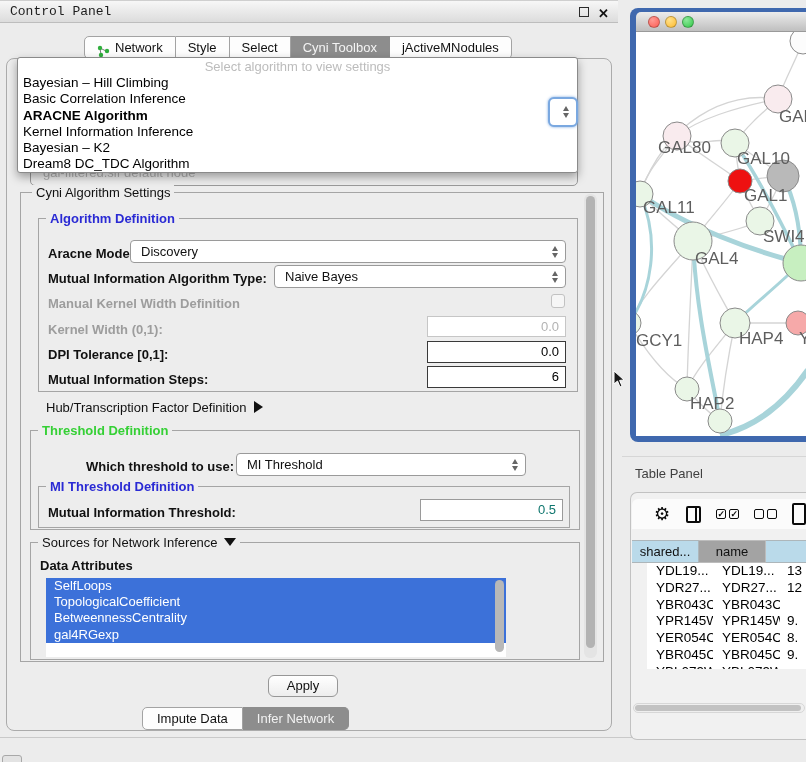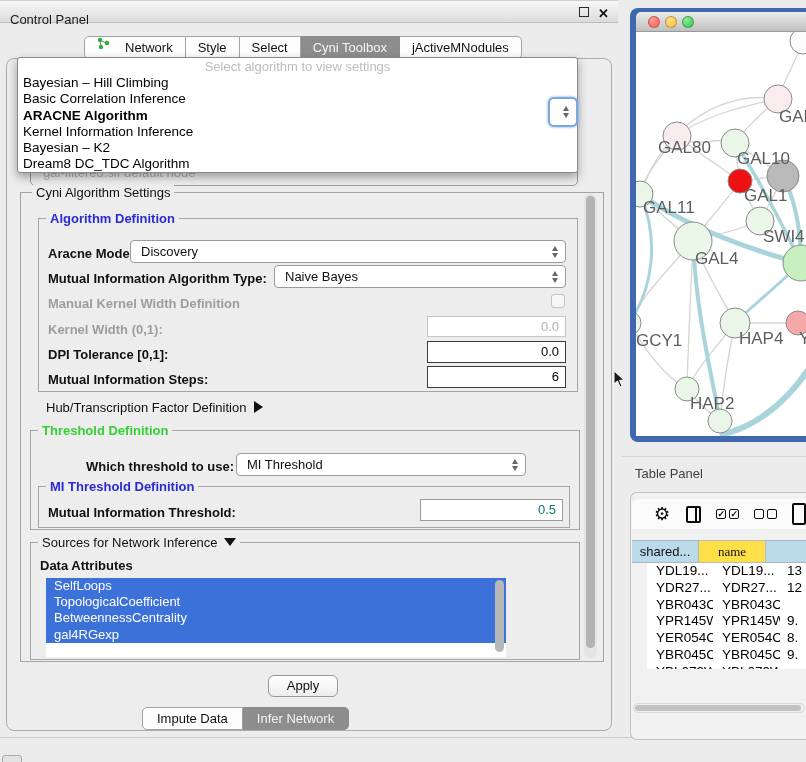--- a/index.html
+++ b/index.html
@@ -5,27 +5,27 @@
   * { margin:0; padding:0; box-sizing:border-box; }
   html,body { width:806px; height:762px; }
   body { font-family:"Liberation Sans", sans-serif; background:#ececec; position:relative; overflow:hidden; }
   #root { position:absolute; left:0; top:0; width:806px; height:762px; overflow:hidden; background:#ececec; }
   .abs { position:absolute; }
 
   
   .cp-titlebar { left:0; top:8; width:618px; height:23px;
     background:linear-gradient(#f7f7f7,#dcdcdc); border-top:1px solid #cfcfcf; border-bottom:1px solid #bdbdbd;
     font-size:13px; color:#1c1c1c; line-height:22px; }
-  .cp-title { position:absolute; left:10px; top:8px; }
+  .cp-title { position:absolute; left:10px; top:0;font-family:Liberation Mono, monospace; }
   .float-icon { position:absolute; right:29px; top:6px; width:10px; height:10px; border:1.6px solid #2b2b2b; background:transparent; }
   .close-icon { position:absolute; right:9px; top:2px; font-size:13px; font-weight:bold; color:#111; }
 
   .tabbar { left:84px; top:36px; height:23px; display:flex; }
   .tab { background:#fdfdfd; border:1px solid #a3a3a3; border-left:none; padding:0 12px; font-size:13px; line-height:21px; color:#111;
-    display:flex; align-items:flex-start; gap:15px; }
+    display:flex; align-items:flex-end; gap:5px; }
   .tab:first-child { border-left:1px solid #a3a3a3; border-radius:5px 0 0 5px; }
   .tab:last-child { border-radius:0 5px 5px 0; }
   .tab.selected { background:#8d8d8d; color:#f4f4f4; border-color:#8d8d8d; }
 
   .cp-outer { left:6px; top:58px; width:606px; height:673px; border:1px solid #ababab; border-radius:8px; background:#ededed; }
 
   
   .bg-combo { left:30px; top:160px; width:548px; height:26px; border:1px solid #9a9a9a; border-radius:5px; background:#ededed;
     font-size:13px; color:rgba(60,60,60,0.35); line-height:24px; padding-left:12px; z-index:4; }
   .popup { left:17px; top:57px; width:561px; height:116px; background:#fff; border:1px solid #8a8a8a; border-radius:3px;
@@ -92,21 +92,21 @@
   .tp-toolbar { position:absolute; left:1px; top:6px; width:174px; height:30px; background:#fbfbfb; border-radius:6px 0 0 0; display:flex; align-items:center; }
   .gear-glyph { font-size:18px; color:#0b0b0b; margin-left:22px; }
   .split-icon { width:20px; height:17px; border:2px solid #0b0b0b; border-radius:2px; margin-left:16px; position:relative; }
   .split-icon::after { content:""; position:absolute; left:7px; top:0; width:2px; height:13px; background:#0b0b0b; }
   .cb-pair { display:flex; gap:3px; margin-left:15px; }
   .cb { width:10px; height:10px; border:1.4px solid #0b0b0b; border-radius:2px; font-size:9px; line-height:9px; text-align:center; color:#0b0b0b; font-weight:bold; }
   .doc-icon { width:18px; height:22px; border:2px solid #0b0b0b; border-radius:2px; margin-left:15px; }
   .thead { position:absolute; left:1px; top:47px; height:23px; display:flex; font-size:13px; color:#111; }
   .th { border:1px solid #adb6ba; border-left:none; display:flex; align-items:center; justify-content:center; }
   .th.blue { background:#badaea; }
-  .th.gray { background:#fde047; border-color:#bcbcbc;font-family:Liberation Serif, serif; }
+  .th.gray { background:#a3a3a3; border-color:#bcbcbc; }
   .tbody { position:absolute; left:16px; top:70px; width:174px; height:106px; background:#fff; overflow:hidden; }
   .trow { display:flex; height:16.8px; line-height:16.8px; font-size:13.5px; color:#000; }
   .tcell { white-space:nowrap; overflow:hidden; }
   .tcell.c1 { width:66px; padding-left:9px; }
   .tcell.c2 { width:67px; padding-left:9px; }
   .tcell.c3 { padding-left:7px; }
   .hscroll { position:absolute; left:2px; top:210px; width:172px; height:10px; background:#efefef; border:1px solid #d7d7d7; border-radius:5px; }
   .hscroll .hthumb { position:absolute; left:1px; top:1px; width:166px; height:6px; background:#c2c2c2; border-radius:4px; }
 
   .bottom-line { left:0; top:737px; width:806px; height:1px; background:#c9c9c9; }

